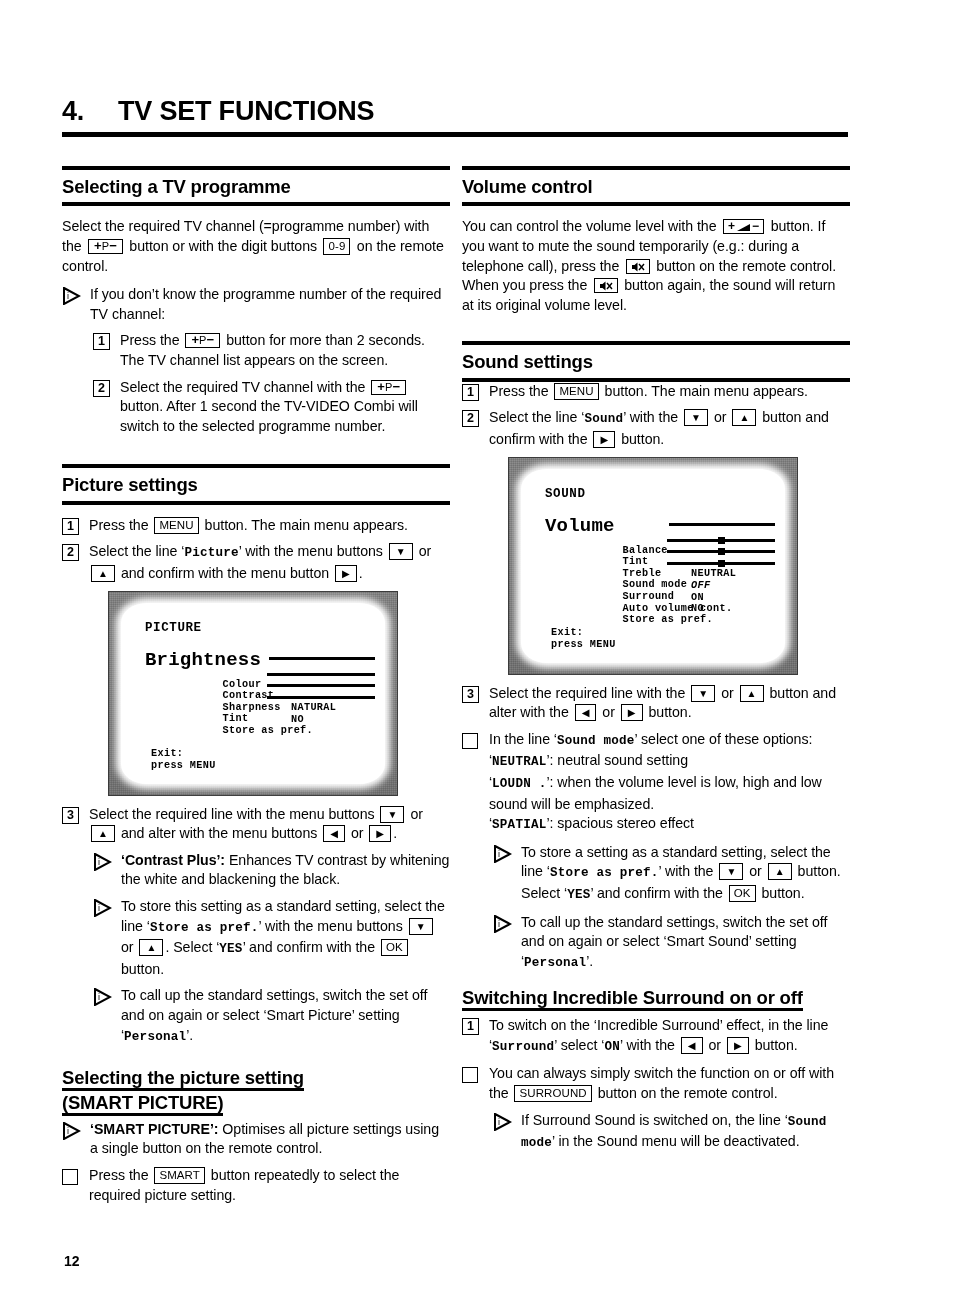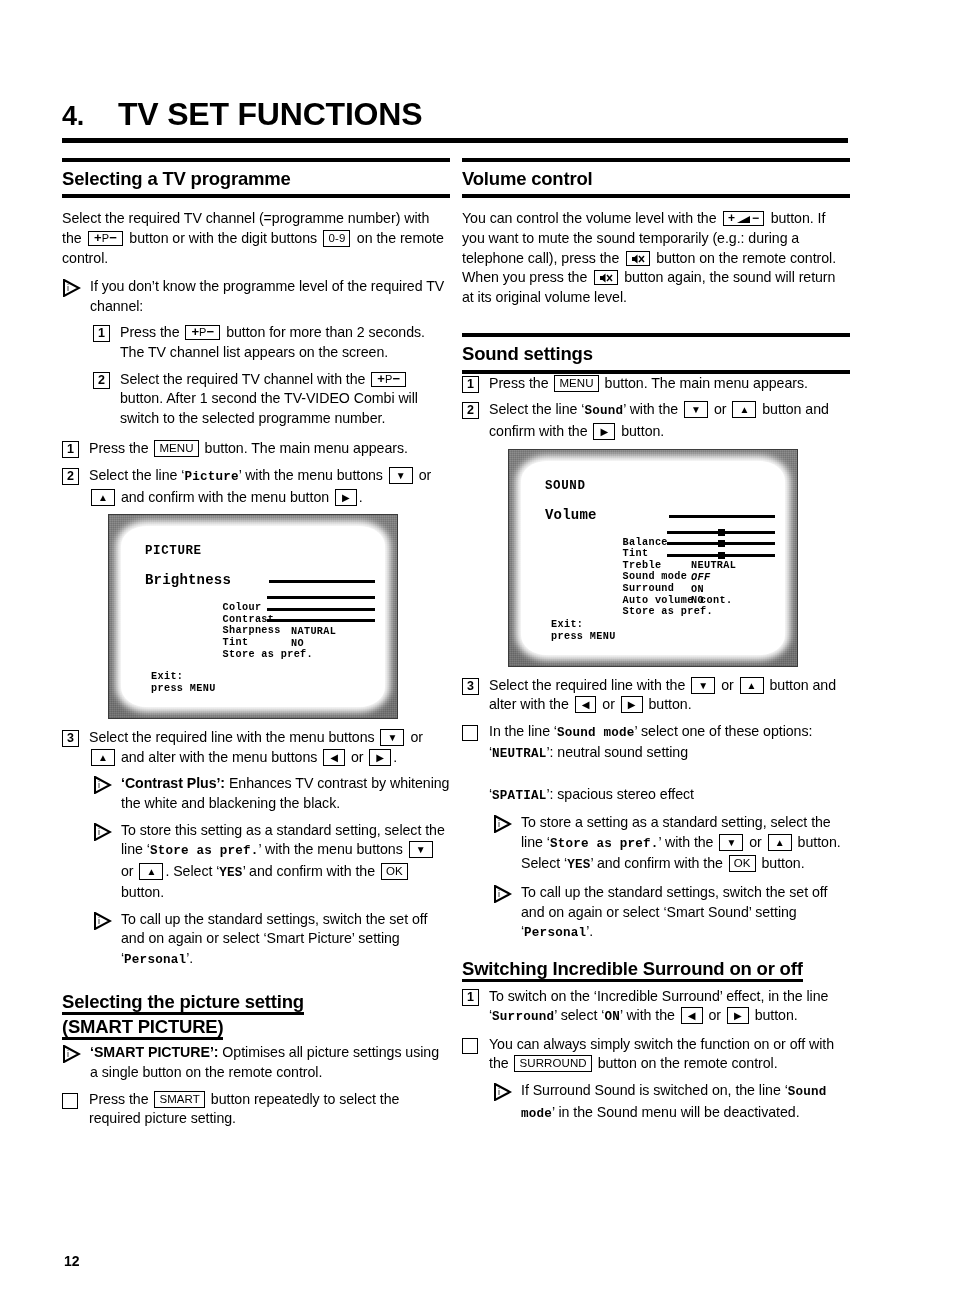--- a/index.html
+++ b/index.html
@@ -17,31 +17,31 @@
   
   .chapter {
     position:absolute; left:62px; top:96px; width:786px;
   }
   .chapter-row { display:flex; align-items:baseline; }
   .chapter-num {
     font-size:27px; font-weight:bold; letter-spacing:-0.3px;
     width:56px; flex:0 0 56px;
   }
   .chapter-title {
-    font-size:32px; font-weight:bold; letter-spacing:-0.2px;
+    font-size:27px; font-weight:bold; letter-spacing:-0.2px;
   }
   .chapter-rule { height:5px; background:#000; margin-top:5px; }
 
   
   .col { position:absolute; top:155px; width:388px; }
   .col-left  { left:62px; }
   .col-right { left:462px; }
 
   
-  .sec { margin-top:3px; }
+  .sec { margin-top:11px; }
   .rule-top { height:4px; background:#000; }
   .rule-bot { height:4px; background:#000; }
   .sec h2 {
     font-size:18.5px; font-weight:bold; letter-spacing:-0.2px;
     margin:7px 0 6px 0; line-height:1.05;
   }
   .sub h3 {
     font-size:18.5px; font-weight:bold; letter-spacing:-0.2px;
     margin:0 0 2px 0; line-height:1.18;
     display:inline;
@@ -126,21 +126,21 @@
   }
   .tv-content {
     position:absolute; left:24px; top:18px; right:12px; bottom:8px;
     font-family:"Liberation Mono", "DejaVu Sans Mono", monospace;
   }
   .tv-title {
     font-size:12.5px; font-weight:bold; letter-spacing:0.6px;
     margin-bottom:14px;
   }
   .tv-firstrow {
-    font-size:14px; font-weight:bold; letter-spacing:0.2px;
+    font-size:19px; font-weight:bold; letter-spacing:0.2px;
     margin-bottom:1px; position:relative; height:18px;
   }
   .tv-row {
     font-size:10.2px; font-weight:bold; letter-spacing:0.35px;
     position:relative; height:11.6px; white-space:pre;
   }
   .tv-row.strong { font-weight:bold; }
   .tv-val { position:absolute; left:146px; top:0; }
   .tv-bar {
     position:absolute; left:122px; top:5px; width:108px; height:3px;
@@ -192,21 +192,21 @@
       <span class="txt">on the remote control.</span>
     </div>
 
     <div class="item ind1">
       <span class="tri marker">
         <svg width="19" height="18" viewBox="0 0 19 18">
             <path d="M2 1 L17 9 L2 17 Z" fill="none" stroke="#000" stroke-width="2"></path>
             <text x="5" y="12" font-size="9" font-family="Liberation Sans, sans-serif">i</text>
           </svg>
       </span>
-      <span class="body txt">If you don’t know the programme level of the required TV channel:</span>
+      <span class="body txt">If you don’t know the programme number of the required TV channel:</span>
     </div>
 
     <div class="item ind2">
       <span class="numbox marker">1</span>
       <span class="body txt">
         <span>Press the</span>
         <span class="key pm"><span class="pp">+</span><span class="lp">P</span><span class="pp">−</span></span>
         <span>button for more than 2 seconds. The TV channel list appears on the screen.</span>
       </span>
     </div>
@@ -214,20 +214,25 @@
     <div class="item ind2">
       <span class="numbox marker">2</span>
       <span class="body txt">
         <span>Select the required TV channel with the</span>
         <span class="key pm"><span class="pp">+</span><span class="lp">P</span><span class="pp">−</span></span>
         <span>button.</span>
         <span>After 1 second the TV-VIDEO Combi will switch to the selected programme number.</span>
       </span>
     </div>
 
+    <div class="sec" style="margin-top:28px;">
+      <div class="rule-top"></div>
+      <h2>Picture settings</h2>
+      <div class="rule-bot"></div>
+    </div>
 
     <div class="item ind1" style="margin-top:11px;">
       <span class="numbox marker">1</span>
       <span class="body txt">
         <span>Press the</span>
         <span class="key">MENU</span>
         <span>button. The main menu appears.</span>
       </span>
     </div>
 
@@ -468,21 +473,21 @@
         <span>or</span>
         <span class="key arrow">▶</span>
         <span>button.</span>
       </span>
     </div>
 
     <div class="item ind1">
       <span class="sqbox marker"></span>
       <span class="body txt"><span>In the line ‘</span><span class="mono">Sound mode</span><span>’ select one of these options:</span><br>
         <span>‘<span class="mono">NEUTRAL</span><span>’: neutral sound setting</span></span><br>
-        <br>
+        <span>‘<span class="mono">LOUDN .</span><span>’: when the volume level is low, high and low sound will be emphasized.</span></span><br>
         <span>‘<span class="mono">SPATIAL</span><span>’: spacious stereo effect</span></span>
       </span>
     </div>
 
     <div class="item ind3">
       <span class="tri marker">
         <svg width="19" height="18" viewBox="0 0 19 18">
             <path d="M2 1 L17 9 L2 17 Z" fill="none" stroke="#000" stroke-width="2"></path>
             <text x="5" y="12" font-size="9" font-family="Liberation Sans, sans-serif">i</text>
           </svg>

